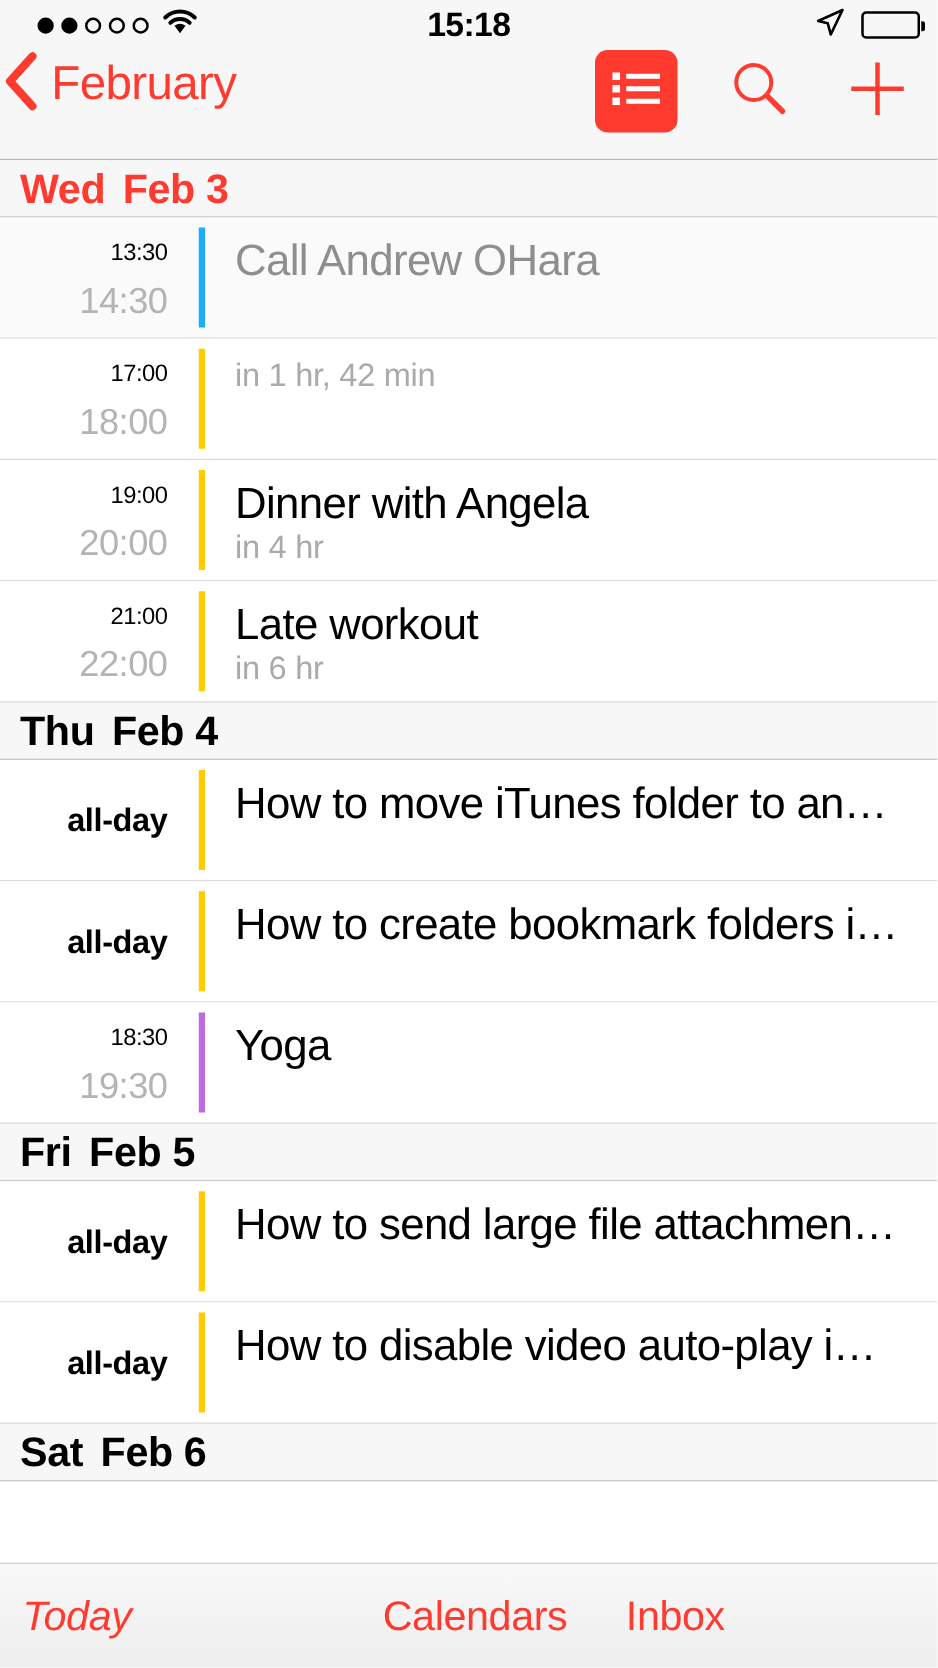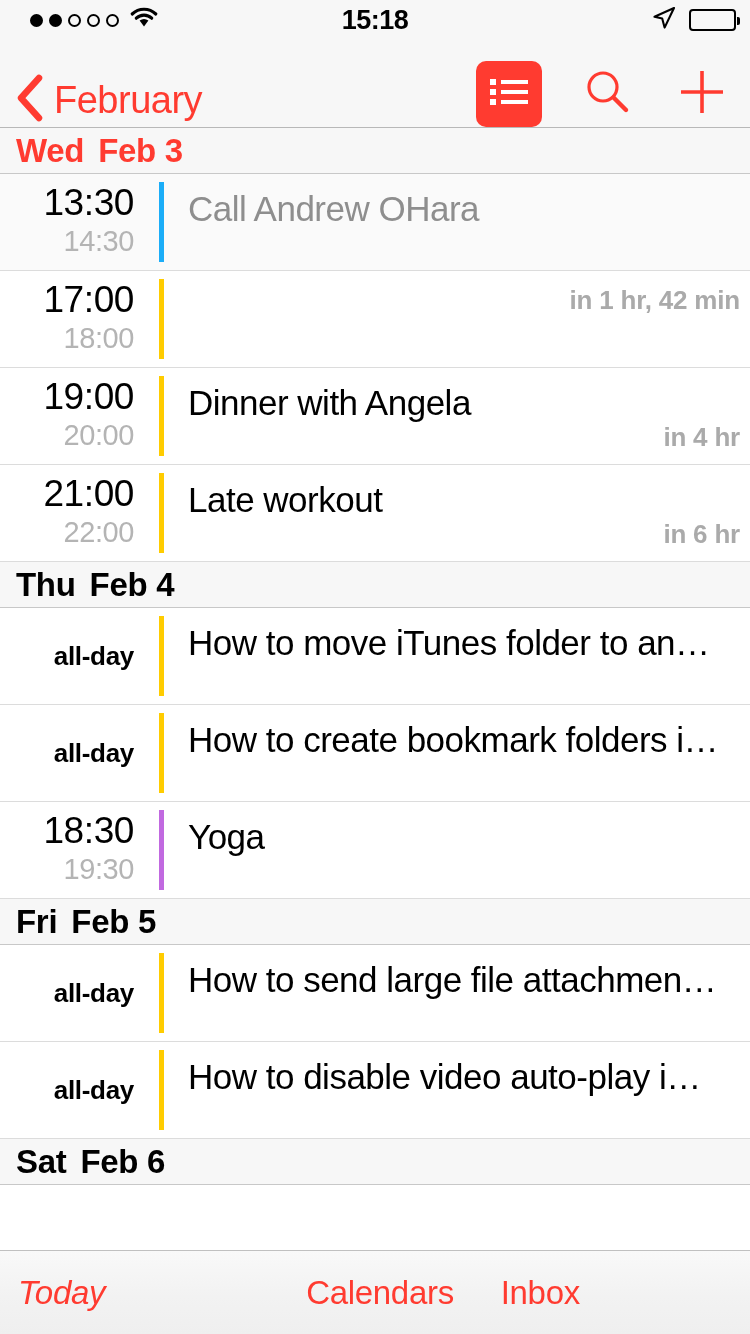--- a/index.html
+++ b/index.html
@@ -96,23 +96,23 @@
     background: #000;
     border-radius: 1px;
   }
 
   
   .nav-bar {
     height: 88px;
     flex: 0 0 88px;
     background: #f7f7f7;
     display: flex;
-    align-items: flex-end;
+    align-items: flex-start;
     justify-content: space-between;
-    padding: 0 20px 0 15px;
+    padding: 0 20px 0 2px;
     box-sizing: border-box;
     border-bottom: 1px solid #b8b8b8;
     position: relative;
   }
   .back-btn {
     display: flex;
     align-items: center;
     gap: 9px;
     cursor: pointer;
   }
@@ -194,21 +194,21 @@
     width: 150px;
     flex: 0 0 150px;
     display: flex;
     flex-direction: column;
     justify-content: center;
     align-items: flex-end;
     padding-right: 16px;
     box-sizing: border-box;
   }
   .time-start {
-    font-size: 37px;
+    font-size: 19px;
     color: #000;
     line-height: 38px;
     letter-spacing: -0.4px;
   }
   .time-end {
     font-size: 29px;
     color: #b4b4b4;
     line-height: 38px;
     letter-spacing: -0.4px;
   }
@@ -245,24 +245,22 @@
     color: #000;
     white-space: nowrap;
     overflow: hidden;
     letter-spacing: -0.5px;
     line-height: 42px;
   }
   .event-row.past .event-title { color: #8e8e8e; }
   .event-rel {
     font-size: 26px;
     color: #aaaaaa;
-    text-align: right;
     letter-spacing: -0.2px;
     line-height: 30px;
-    font-weight: bold;
   }
 
   
   .tab-bar {
     height: 84px;
     flex: 0 0 84px;
     background: linear-gradient(to bottom, #f9f9f9 0%, #f2f2f2 55%, #efefef 100%);
     border-top: 1px solid #c0c0c0;
     display: flex;
     align-items: center;

